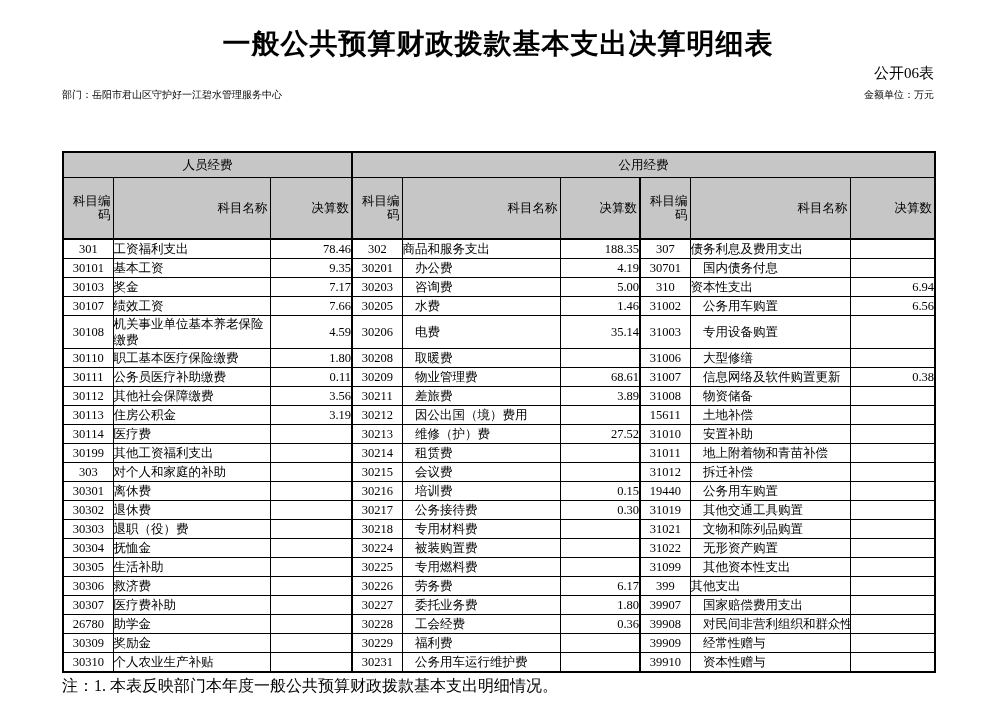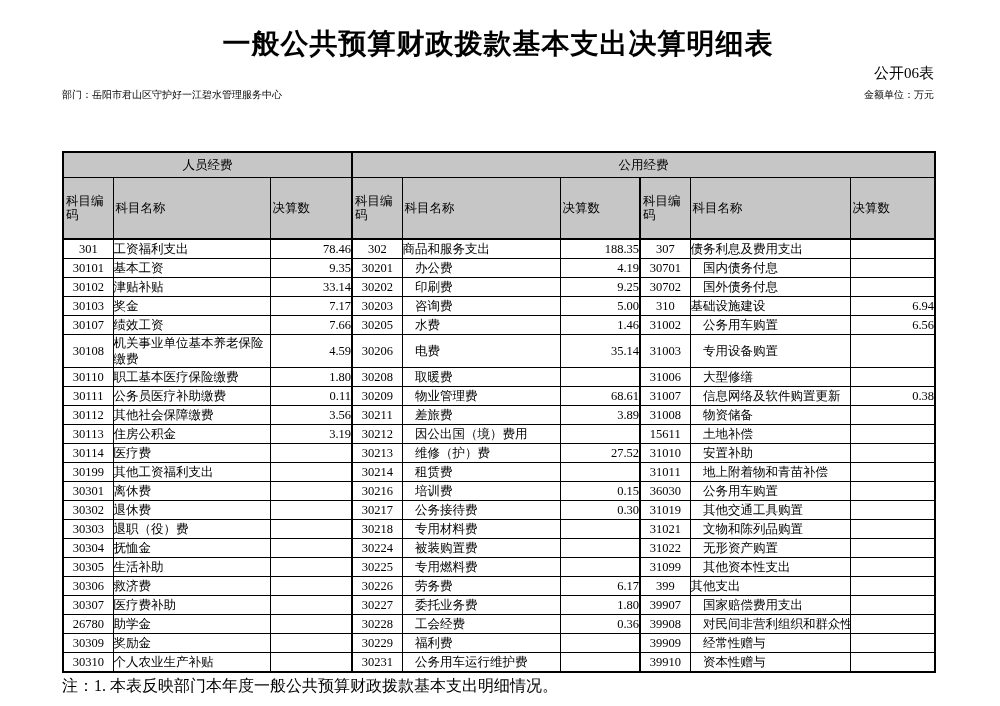--- a/index.html
+++ b/index.html
@@ -25,21 +25,21 @@
   }
   table.budget th, table.budget td{
     border:1px solid #000;
     font-size:12.5px;font-weight:normal;
     padding:0;overflow:hidden;
   }
   tr.group-row th{
     background:#c6c6c6;height:24px;text-align:center;
   }
   tr.cols-row th{
-    background:#c6c6c6;height:32px;text-align:left;
+    background:#c6c6c6;height:32px;text-align:right;
     line-height:14px;padding:14px 2px;
     border-bottom:2px solid #000;
   }
   td{height:18px;line-height:16px;}
   td.code{text-align:center;}
   td.name{text-align:left;padding:0 2px;}
   td.value{text-align:right;padding-right:3px;}
   .gs{border-left-width:2px !important;}
   td.c7{white-space:nowrap;}
   .note{font-size:16px;margin-top:5px;line-height:15px;}
@@ -105,39 +105,28 @@
           <td class="name c1">基本工资</td>
           <td class="value c2">9.35</td>
           <td class="code c3 gs">30201</td>
           <td class="name c4">　办公费</td>
           <td class="value c5">4.19</td>
           <td class="code c6 gs">30701</td>
           <td class="name c7">　国内债务付息</td>
           <td class="value c8"></td>
         </tr>
         <tr>
-          <td class="code c0">30102</td>
-          <td class="name c1">津贴补贴</td>
-          <td class="value c2">33.14</td>
-          <td class="code c3 gs">30202</td>
-          <td class="name c4">　印刷费</td>
-          <td class="value c5">9.25</td>
-          <td class="code c6 gs">30702</td>
-          <td class="name c7">　国外债务付息</td>
-          <td class="value c8"></td>
-        </tr>
-        <tr>
           <td class="code c0">30103</td>
           <td class="name c1">奖金</td>
           <td class="value c2">7.17</td>
           <td class="code c3 gs">30203</td>
           <td class="name c4">　咨询费</td>
           <td class="value c5">5.00</td>
           <td class="code c6 gs">310</td>
-          <td class="name c7">基础设施建设</td>
+          <td class="name c7">资本性支出</td>
           <td class="value c8">6.94</td>
         </tr>
         <tr>
           <td class="code c0">30107</td>
           <td class="name c1">绩效工资</td>
           <td class="value c2">7.66</td>
           <td class="code c3 gs">30205</td>
           <td class="name c4">　水费</td>
           <td class="value c5">1.46</td>
           <td class="code c6 gs">31002</td>
@@ -215,27 +204,38 @@
           <td class="name c1">其他工资福利支出</td>
           <td class="value c2"></td>
           <td class="code c3 gs">30214</td>
           <td class="name c4">　租赁费</td>
           <td class="value c5"></td>
           <td class="code c6 gs">31011</td>
           <td class="name c7">　地上附着物和青苗补偿</td>
           <td class="value c8"></td>
         </tr>
         <tr>
+          <td class="code c0">303</td>
+          <td class="name c1">对个人和家庭的补助</td>
+          <td class="value c2"></td>
+          <td class="code c3 gs">30215</td>
+          <td class="name c4">　会议费</td>
+          <td class="value c5"></td>
+          <td class="code c6 gs">31012</td>
+          <td class="name c7">　拆迁补偿</td>
+          <td class="value c8"></td>
+        </tr>
+        <tr>
           <td class="code c0">30301</td>
           <td class="name c1">离休费</td>
           <td class="value c2"></td>
           <td class="code c3 gs">30216</td>
           <td class="name c4">　培训费</td>
           <td class="value c5">0.15</td>
-          <td class="code c6 gs">36030</td>
+          <td class="code c6 gs">19440</td>
           <td class="name c7">　公务用车购置</td>
           <td class="value c8"></td>
         </tr>
         <tr>
           <td class="code c0">30302</td>
           <td class="name c1">退休费</td>
           <td class="value c2"></td>
           <td class="code c3 gs">30217</td>
           <td class="name c4">　公务接待费</td>
           <td class="value c5">0.30</td>

